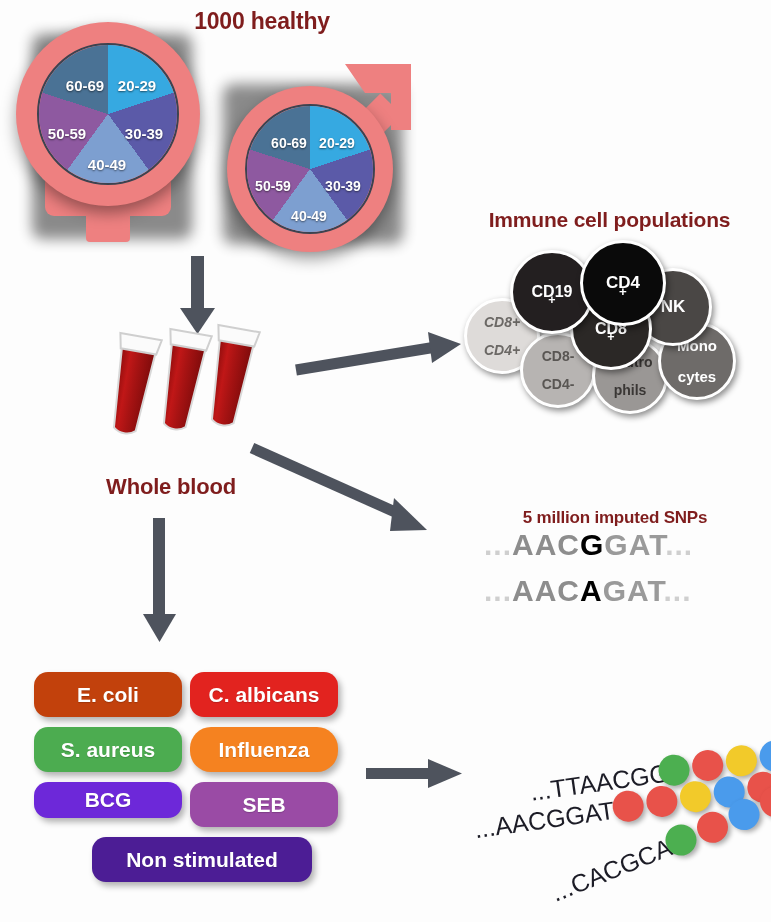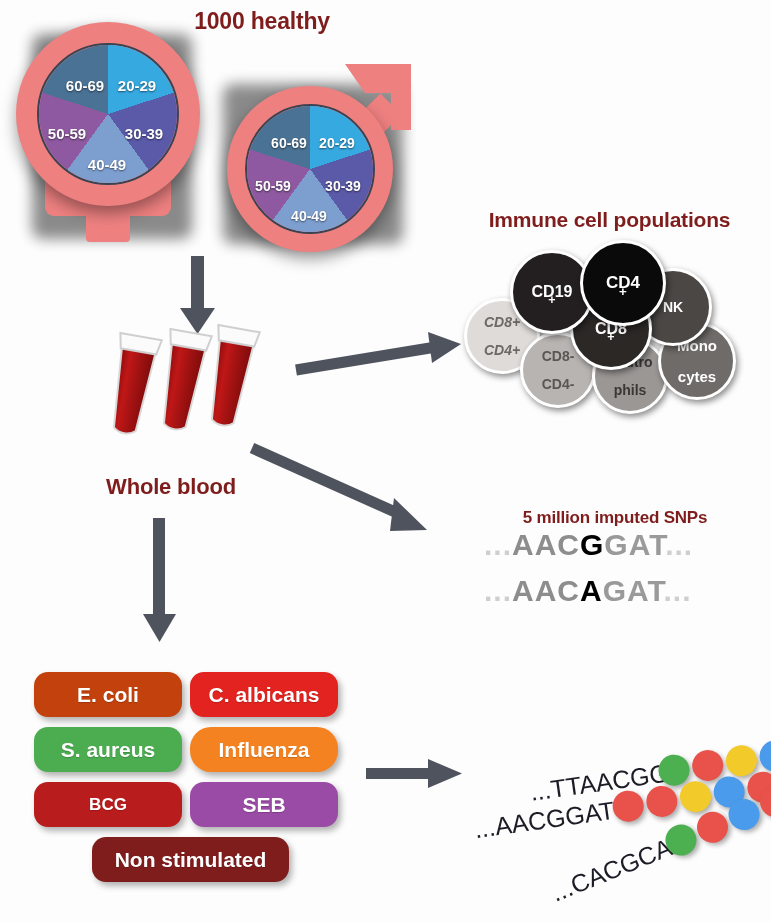--- a/index.html
+++ b/index.html
@@ -222,21 +222,21 @@
       </span>
     </div>
 
     <div class="cell" style="left:196px;top:82px;width:78px;height:78px;background:#6e6b69;color:#ffffff;font-size:15px;">
       <span>
         <span>Mono</span><br>
         <span>cytes</span>
       </span>
     </div>
 
-    <div class="cell" style="left:172px;top:28px;width:78px;height:78px;background:#4a4745;color:#ffffff;font-size:14px;">
+    <div class="cell" style="left:172px;top:28px;width:78px;height:78px;background:#4a4745;color:#ffffff;font-size:17px;">
       <span>NK</span>
     </div>
 
     <div class="cell" style="left:108px;top:48px;width:82px;height:82px;background:#2b2826;color:#ffffff;font-size:16px;">
       <span>
           <span>CD8</span>
           <span class="sup">+</span>
         </span>
     </div>
 
@@ -272,27 +272,27 @@
     </div>
     <div class="pill" style="left:160px;top:0px;width:148px;height:45px;background:#e2231f;font-size:21px;">
       <span>C. albicans</span>
     </div>
     <div class="pill" style="left:4px;top:55px;width:148px;height:45px;background:#4cac50;font-size:21px;">
       <span>S. aureus</span>
     </div>
     <div class="pill" style="left:160px;top:55px;width:148px;height:45px;background:#f58220;font-size:21px;border-radius:21px;">
       <span>Influenza</span>
     </div>
-    <div class="pill" style="left:4px;top:110px;width:148px;height:45px;background:#b91c1c;font-size:17px;">
+    <div class="pill" style="left:4px;top:110px;width:148px;height:36px;background:#6d28d9;font-size:21px;">
       <span>BCG</span>
     </div>
     <div class="pill" style="left:160px;top:110px;width:148px;height:45px;background:#9a4ba5;font-size:21px;">
       <span>SEB</span>
     </div>
-    <div class="pill" style="left:62px;top:165px;width:197px;height:45px;background:#7f1d1d;font-size:21px;">
+    <div class="pill" style="left:62px;top:165px;width:220px;height:45px;background:#4c1d95;font-size:21px;">
       <span>Non stimulated</span>
     </div>
   </div>
 
   <div class="abs arrow" style="left:366px;top:756px;">
     <svg width="100" height="40">
       <rect x="0" y="12" width="68" height="11" fill="#4e535d"></rect>
       <path d="M 62 3 L 96 17.5 L 62 32 Z" fill="#4e535d"></path>
     </svg>
   </div>

